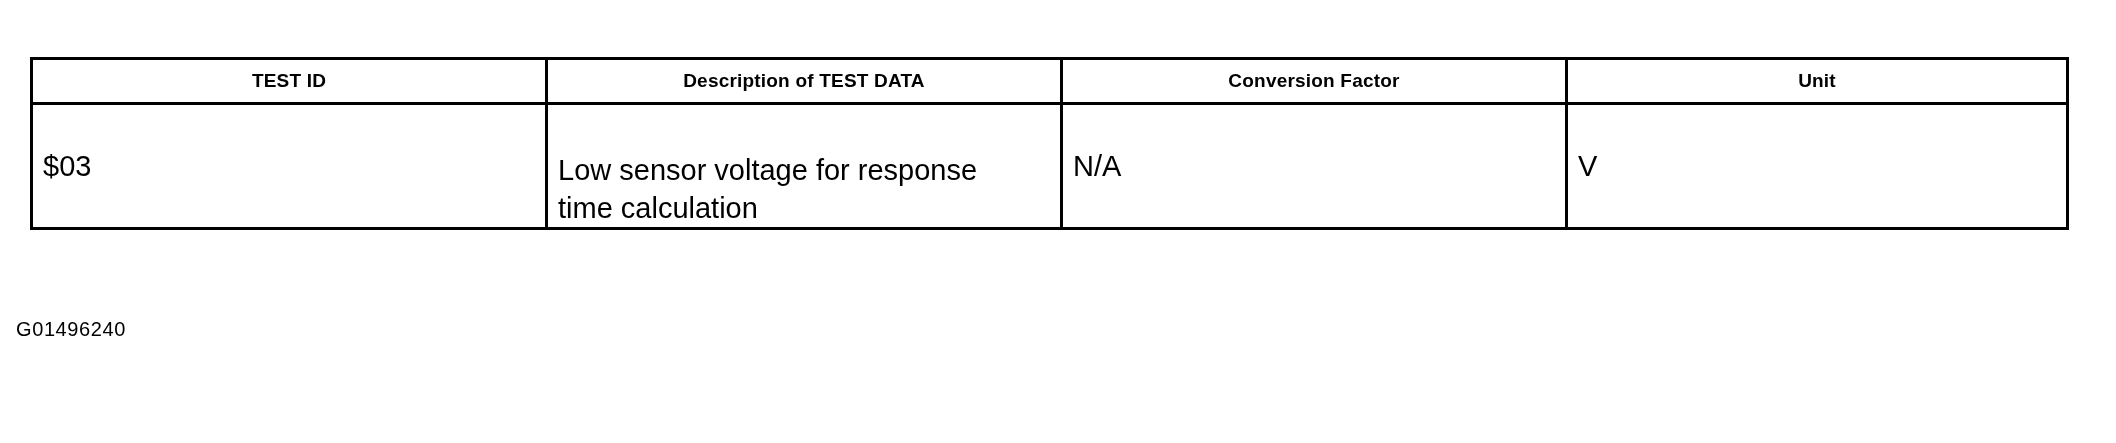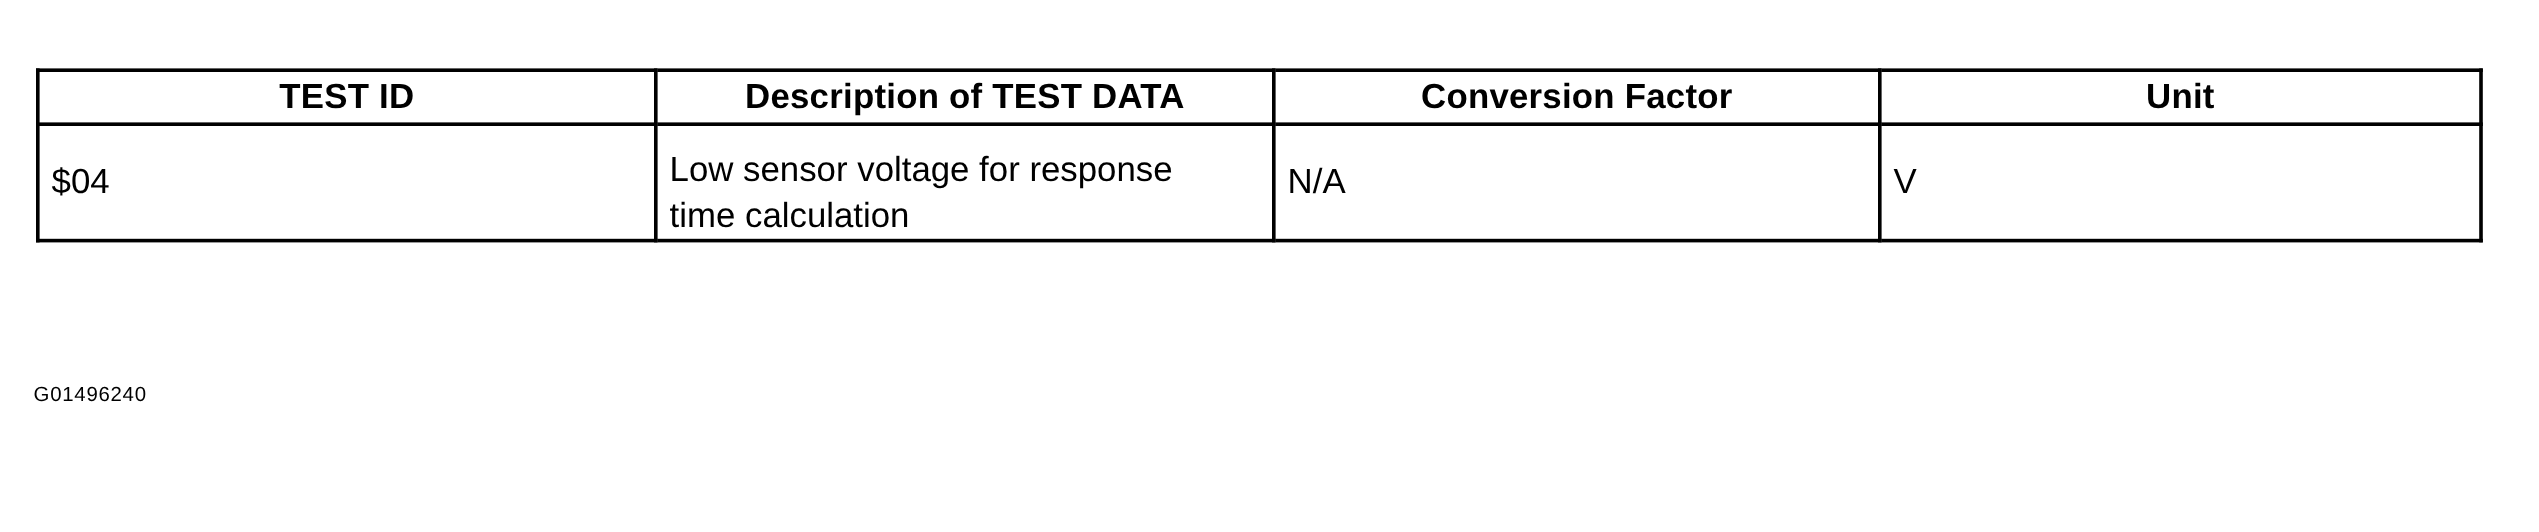--- a/index.html
+++ b/index.html
@@ -44,46 +44,47 @@
   col.c-desc     { width: 515px; }
   col.c-conv     { width: 505px; }
   col.c-unit     { width: 501px; }
 
   .hdr-cell {
     height: 42px;
     text-align: center;
   }
   .hdr-text {
     display: block;
-    font-size: 29px;
+    font-size: 19px;
     line-height: 42px;
     letter-spacing: 0.2px;
     text-align: center;
     white-space: nowrap;
   }
   .body-cell {
     height: 74px;
   }
   .cell-text {
     display: block;
     font-size: 29px;
     line-height: 38px;
     padding-left: 10px;
     padding-right: 8px;
     text-align: left;
     white-space: pre-line;
   }
   .cell-text.two-line {
     padding-top: 18px;
+    margin-top: 28px;
   }
   .caption {
     position: absolute;
-    left: 28px;
+    left: 16px;
     top: 316px;
-    font-size: 17px;
+    font-size: 20px;
     line-height: 26px;
     letter-spacing: 0.6px;
     white-space: nowrap;
   }
 </style>
 </head>
 <body>
 
 <div class="page">
 
@@ -107,21 +108,21 @@
             <span class="hdr-text">Conversion Factor</span>
           </th>
           <th class="hdr-cell">
             <span class="hdr-text">Unit</span>
           </th>
         </tr>
       </thead>
       <tbody>
         <tr>
           <td class="body-cell">
-            <span class="cell-text">$04</span>
+            <span class="cell-text">$03</span>
           </td>
           <td class="body-cell">
             <span class="cell-text two-line">Low sensor voltage for response
 time calculation</span>
           </td>
           <td class="body-cell">
             <span class="cell-text">N/A</span>
           </td>
           <td class="body-cell">
             <span class="cell-text">V</span>

